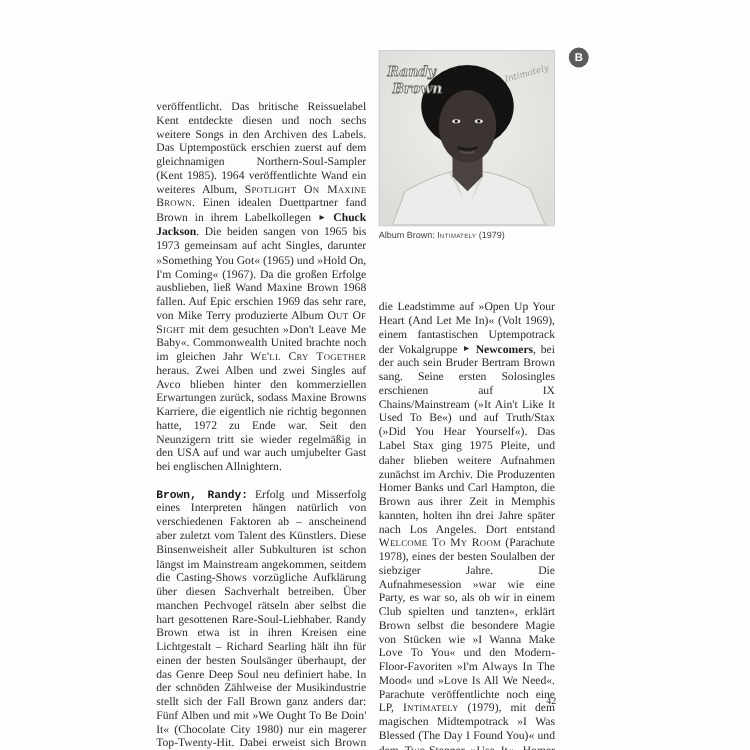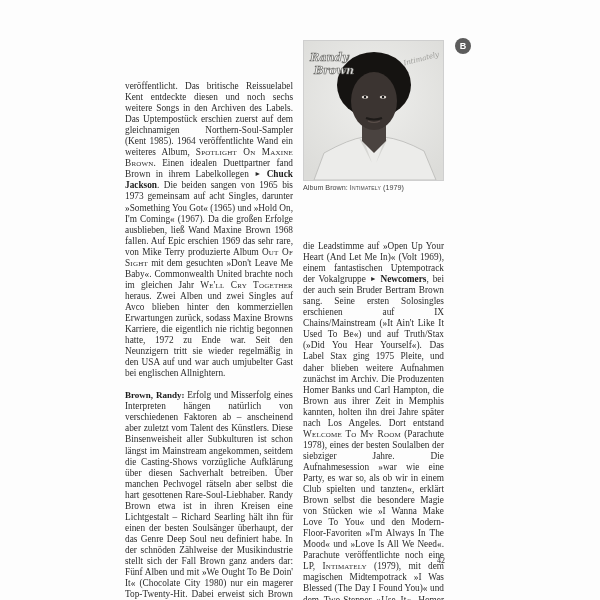--- a/index.html
+++ b/index.html
@@ -5,21 +5,21 @@
   html, body { margin:0; padding:0; background:#ffffff; }
   body { width:600px; height:600px; position:relative; overflow:hidden; font-family:"Liberation Serif", serif; color:#2a2a2a; }
   .page { position:absolute; left:0; top:0; width:600px; height:600px; background:#fdfdfd; }
   .col { position:absolute; font-size:9.3px; line-height:11.05px; text-align:justify; color:#2b2b2b;margin-top:44px; }
   .col-left { left:125px; top:37px; width:168px; }
   .col-right { left:303px; top:197px; width:141px; }
   .col p { margin:0; hyphens:auto; }
   .col p + p { margin-top:11px; }
   .sc { font-variant:small-caps; letter-spacing:0.2px; }
   .b { font-weight:bold; color:#1c1c1c; }
-  .headword { font-family:Liberation Serif, serif; font-weight:bold; font-size:9px; color:#1a1a1a; }
+  .headword { font-family:Liberation Mono, monospace; font-weight:bold; font-size:9px; color:#1a1a1a; }
   .arrow { font-size:7px; vertical-align:1px; }
   .figure { position:absolute; left:303px; top:40px; width:139px; height:139px; background:#e9e9e7; border:1px solid #cfcfcf; overflow:hidden; }
   .caption { position:absolute; left:303px; top:183px; font-family:"Liberation Sans", sans-serif; font-size:7.2px; color:#444; white-space:nowrap; }
   .caption .sc { font-size:7px; }
   .letter-badge { position:absolute; left:455px; top:38px; width:16px; height:16px; border-radius:50%; background:#5c5c5c; color:#fff; font-family:"Liberation Sans", sans-serif; font-size:9px; font-weight:bold; text-align:center; line-height:16px; }
   .page-number { position:absolute; left:437px; top:556px; font-size:8px; color:#333; }
 </style>
 </head>
 <body>
 

